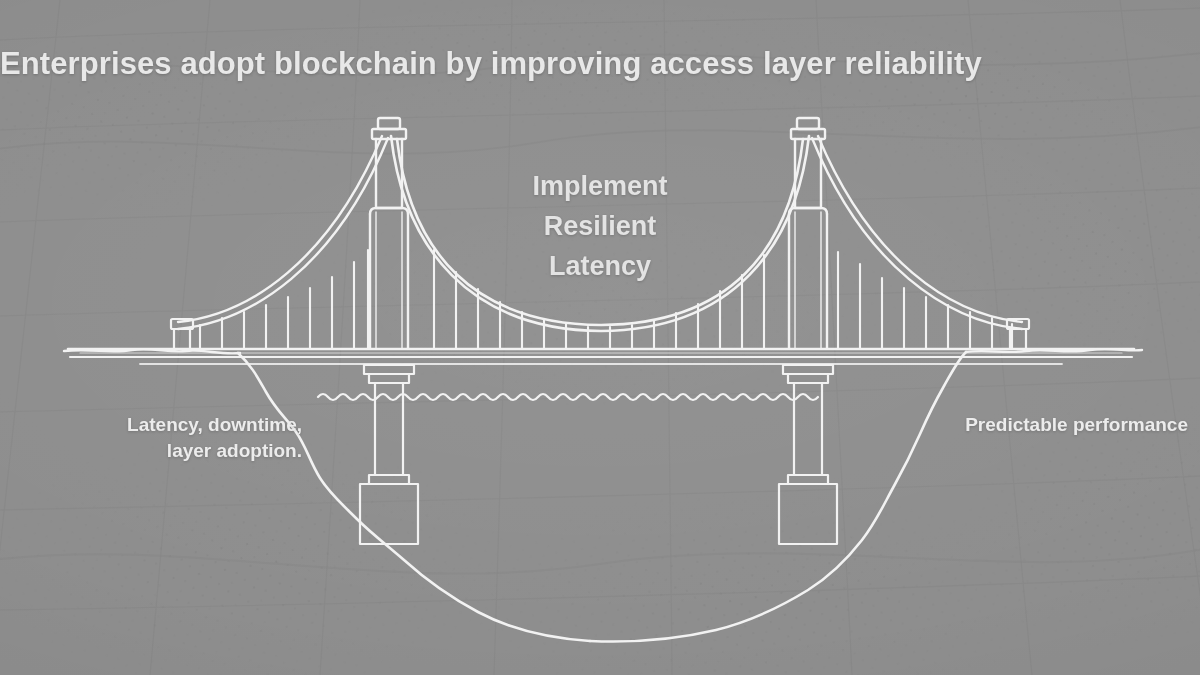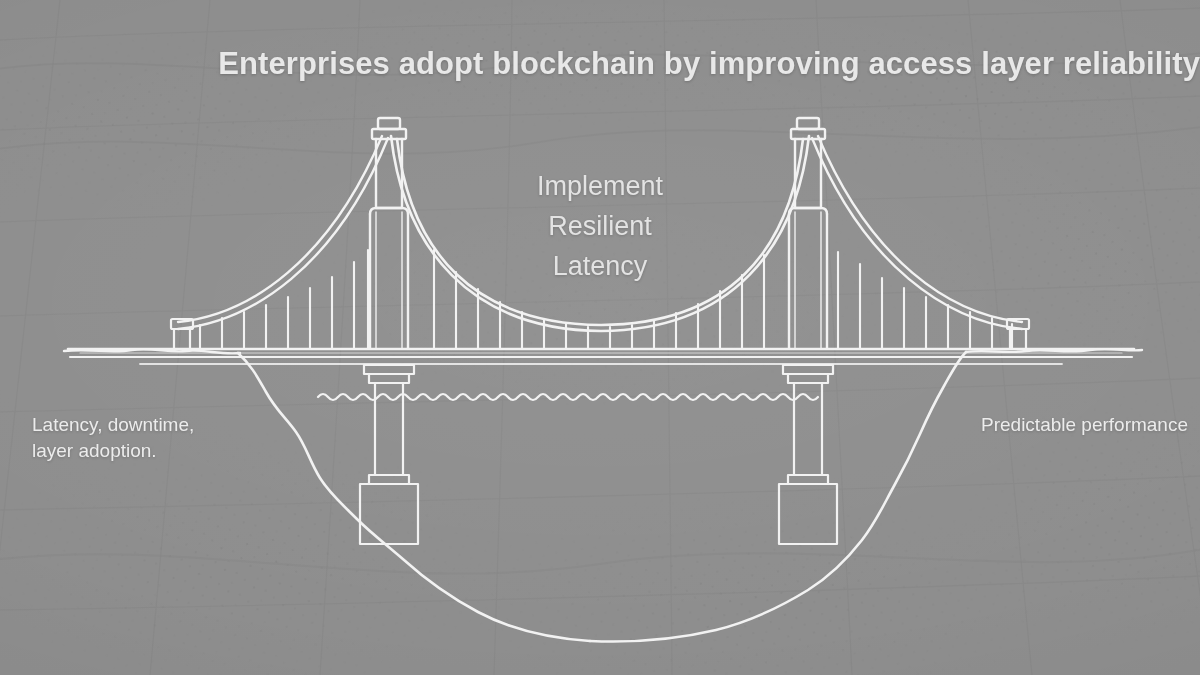--- a/index.html
+++ b/index.html
@@ -33,21 +33,21 @@
     position: absolute;
     inset: 0;
   }
 
   
   .title {
     position: absolute;
     left: 0;
     top: 46px;
     width: 1200px;
-    text-align: right;
+    text-align: left;
     font-size: 31px;
     font-weight: bold;
     color: #e8e8e8;
     letter-spacing: 0.1px;
     text-shadow: 0 1px 3px rgba(0,0,0,0.22);
   }
   .center-label {
     position: absolute;
     left: 440px;
     top: 166px;
@@ -60,32 +60,32 @@
     text-shadow: 0 1px 3px rgba(0,0,0,0.20);
   }
   .caption {
     position: absolute;
     font-size: 19px;
     line-height: 26px;
     color: #ececec;
     text-shadow: 0 1px 3px rgba(0,0,0,0.20);
   }
   .caption-left {
-    left: 32px;
+    left: 22px;
     top: 412px;
     width: 280px;
-    text-align: left;
+    text-align: right;
   }
   .caption-right {
     left: 898px;
     top: 412px;
     width: 290px;
     text-align: right;
   }
-  .cap-line { display: block; }
+  .cap-line { display: block; font-weight: bold; }
 </style>
 </head>
 <body>
 
 <div id="stage">
 
   <div class="bg-base"></div>
 
   <svg class="bg-svg" width="1200" height="675" viewBox="0 0 1200 675" xmlns="http://www.w3.org/2000/svg">
     <defs>

